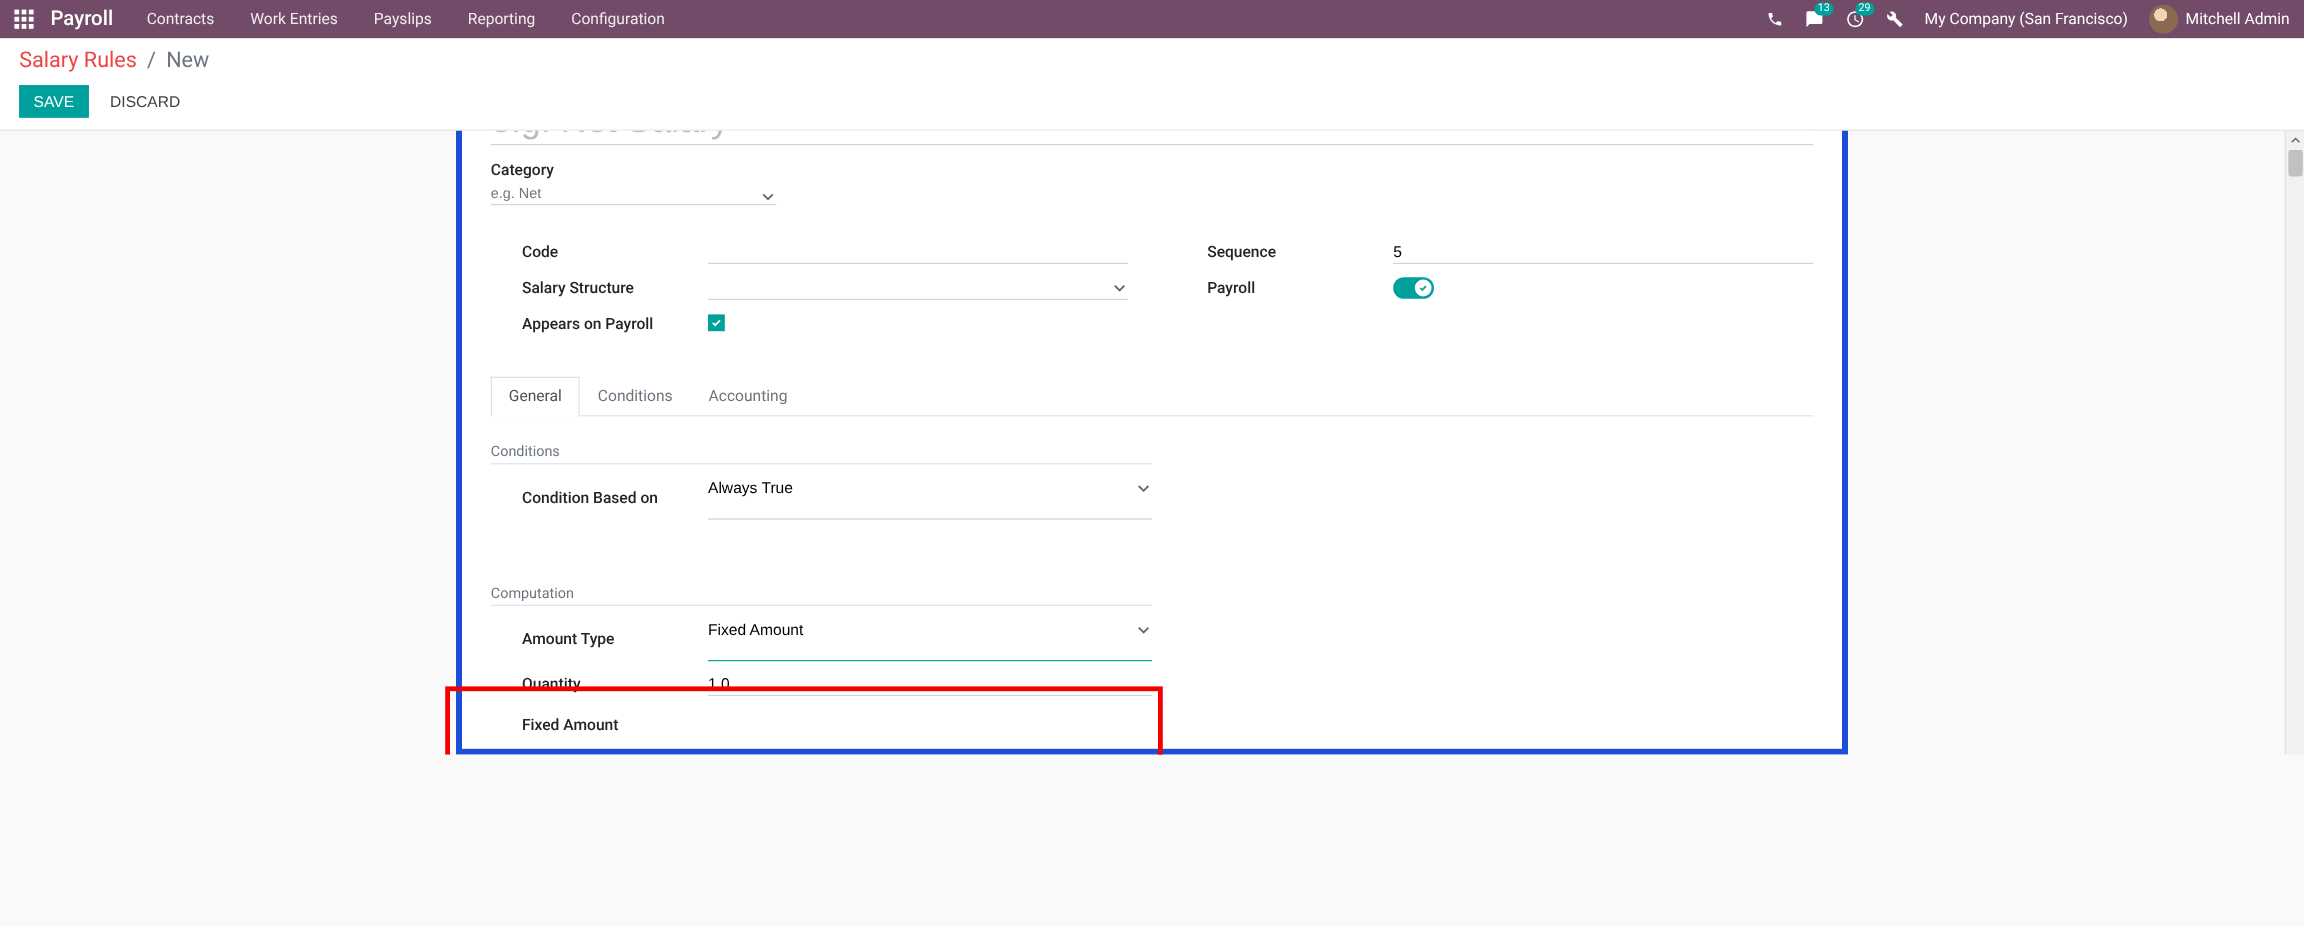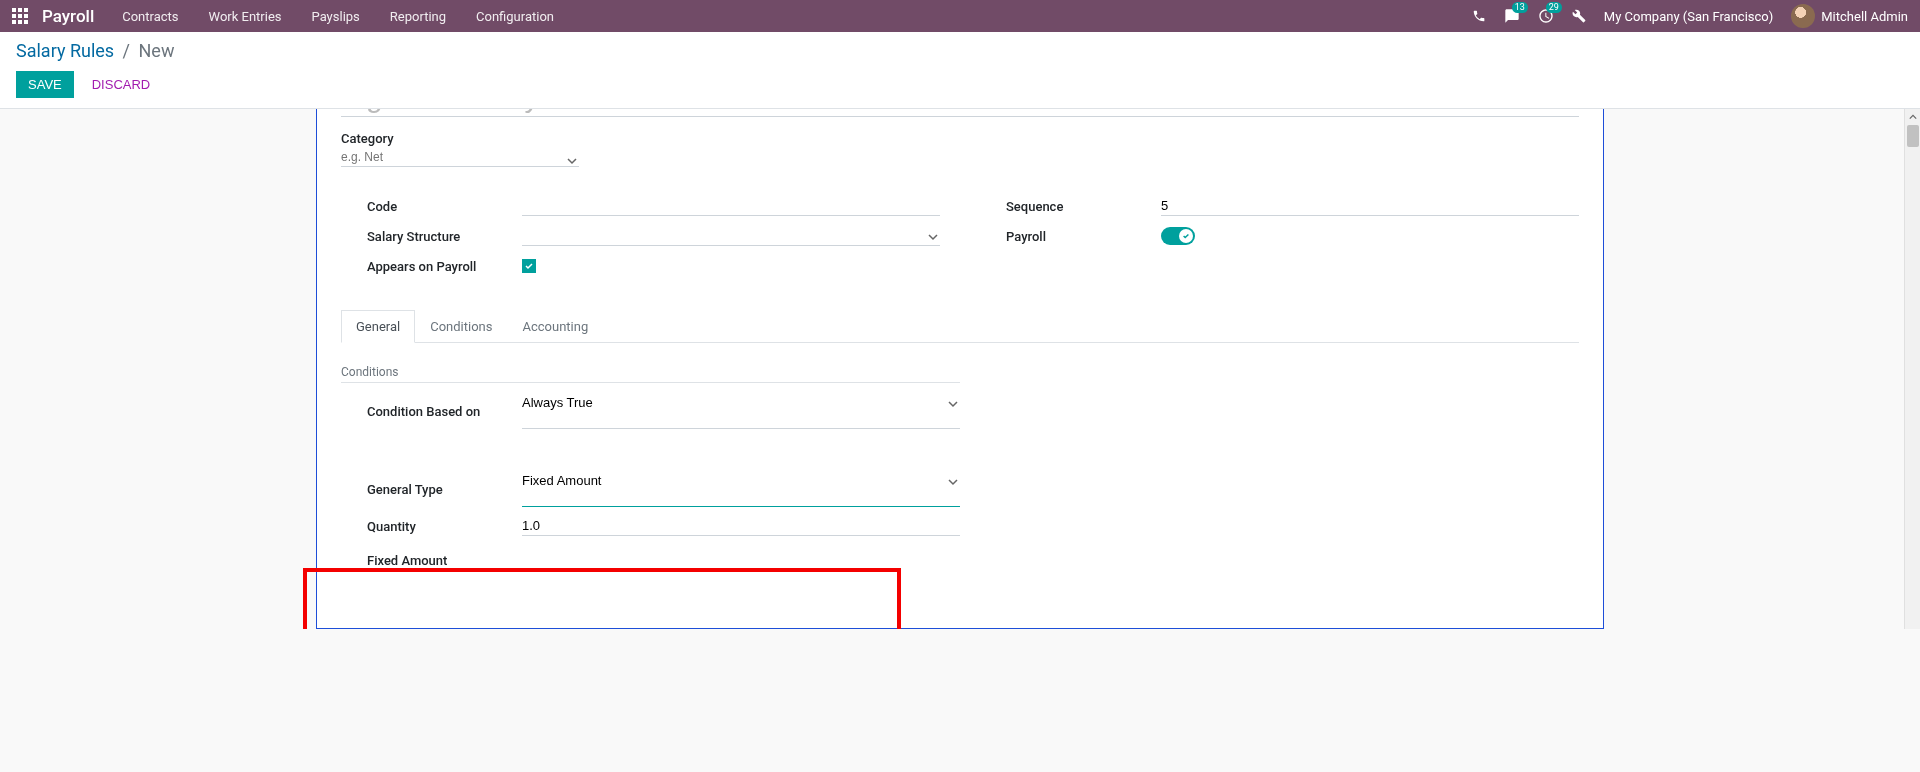--- a/index.html
+++ b/index.html
@@ -13,29 +13,29 @@
   .navbar .menu-item { cursor: pointer; color: rgba(255,255,255,0.9); }
   .navbar .right { display: flex; align-items: center; gap: 18px; }
   .navbar .icon-btn { position: relative; cursor: pointer; display: flex; align-items: center; }
   .navbar .badge { position: absolute; top: -6px; right: -8px; background: #00a09d; color: #fff; border-radius: 8px; font-size: 9px; padding: 0 3px; line-height: 11px; min-width: 14px; text-align: center; }
   .navbar .company { cursor: pointer; }
   .navbar .avatar { width: 24px; height: 24px; border-radius: 50%; background: radial-gradient(circle at 40% 35%, #f4d2b6 25%, #8a6a50 26%); margin-right: 6px; }
   .navbar .user { display: flex; align-items: center; cursor: pointer; }
 
   .control-panel { background: #fff; border-bottom: 1px solid #dee2e6; padding: 8px 16px 10px; }
   .breadcrumb { font-size: 18px; margin-bottom: 10px; }
-  .breadcrumb a { color: #0369a1; text-decoration: none; cursor: pointer; }
+  .breadcrumb a { color: #ef4444; text-decoration: none; cursor: pointer; }
   .breadcrumb .sep { color: #6c757d; margin: 0 4px; }
   .breadcrumb .current { color: #6c757d; }
   .cp-buttons { display: flex; align-items: center; gap: 6px; }
   .btn-save { background: #00a09d; color: #fff; border: 1px solid #00a09d; padding: 5px 11px; font-size: 13px; cursor: pointer; font-weight: 500; }
-  .btn-discard { background: transparent; color: #a21caf; border: 1px solid transparent; padding: 5px 11px; font-size: 13px; cursor: pointer; font-weight: 500; }
+  .btn-discard { background: transparent; color: #404040; border: 1px solid transparent; padding: 5px 11px; font-size: 13px; cursor: pointer; font-weight: 500; }
 
   .main-area { display: flex; justify-content: center; padding: 0; position: relative; }
-  .form-sheet { background: #fff; border: 1px solid #1d4ed8; width: 1288px; min-height: 520px; padding: 0 24px 24px; position: relative; }
+  .form-sheet { background: #fff; border: 5px solid #1d4ed8; width: 1160px; min-height: 520px; padding: 0 24px 24px; position: relative; }
 
   .name-input { width: 100%; border: none; border-bottom: 1px solid #ced4da; font-size: 30px; color: #495057; padding: 2px 0; outline: none; }
   .name-input::placeholder { color: #bbb; }
 
   .field-label { font-weight: 500; color: #212529; font-size: 13px; }
   .field-group { margin-top: 14px; }
   .category-label { display: block; margin-bottom: 2px; }
   .m2o-input { position: relative; width: 238px; }
   .m2o-input input { width: 100%; border: none; border-bottom: 1px solid #ced4da; font-size: 12px; color: #701a75; padding: 2px 18px 2px 0; outline: none; background: transparent; }
   .m2o-input .caret { position: absolute; right: 2px; top: 6px; pointer-events: none; }
@@ -226,23 +226,24 @@
             <span class="caret"><svg viewBox="0 0 10 10">
                     <path d="M1 3l4 4 4-4" fill="none" stroke="#666" stroke-width="1.5"></path>
                   </svg></span>
           </div>
         </div>
       </div>
     </div>
 
     <div style="height:28px"></div>
 
+    <div class="section-title">Computation</div>
     <div class="section-rows">
       <div class="row">
-        <div class="field-label">General Type</div>
+        <div class="field-label">Amount Type</div>
         <div class="field-value">
           <div class="select-input focused">
             <input value="Fixed Amount" style="">
             <span class="caret"><svg viewBox="0 0 10 10">
                     <path d="M1 3l4 4 4-4" fill="none" stroke="#666" stroke-width="1.5"></path>
                   </svg></span>
           </div>
         </div>
       </div>
       <div class="row">

